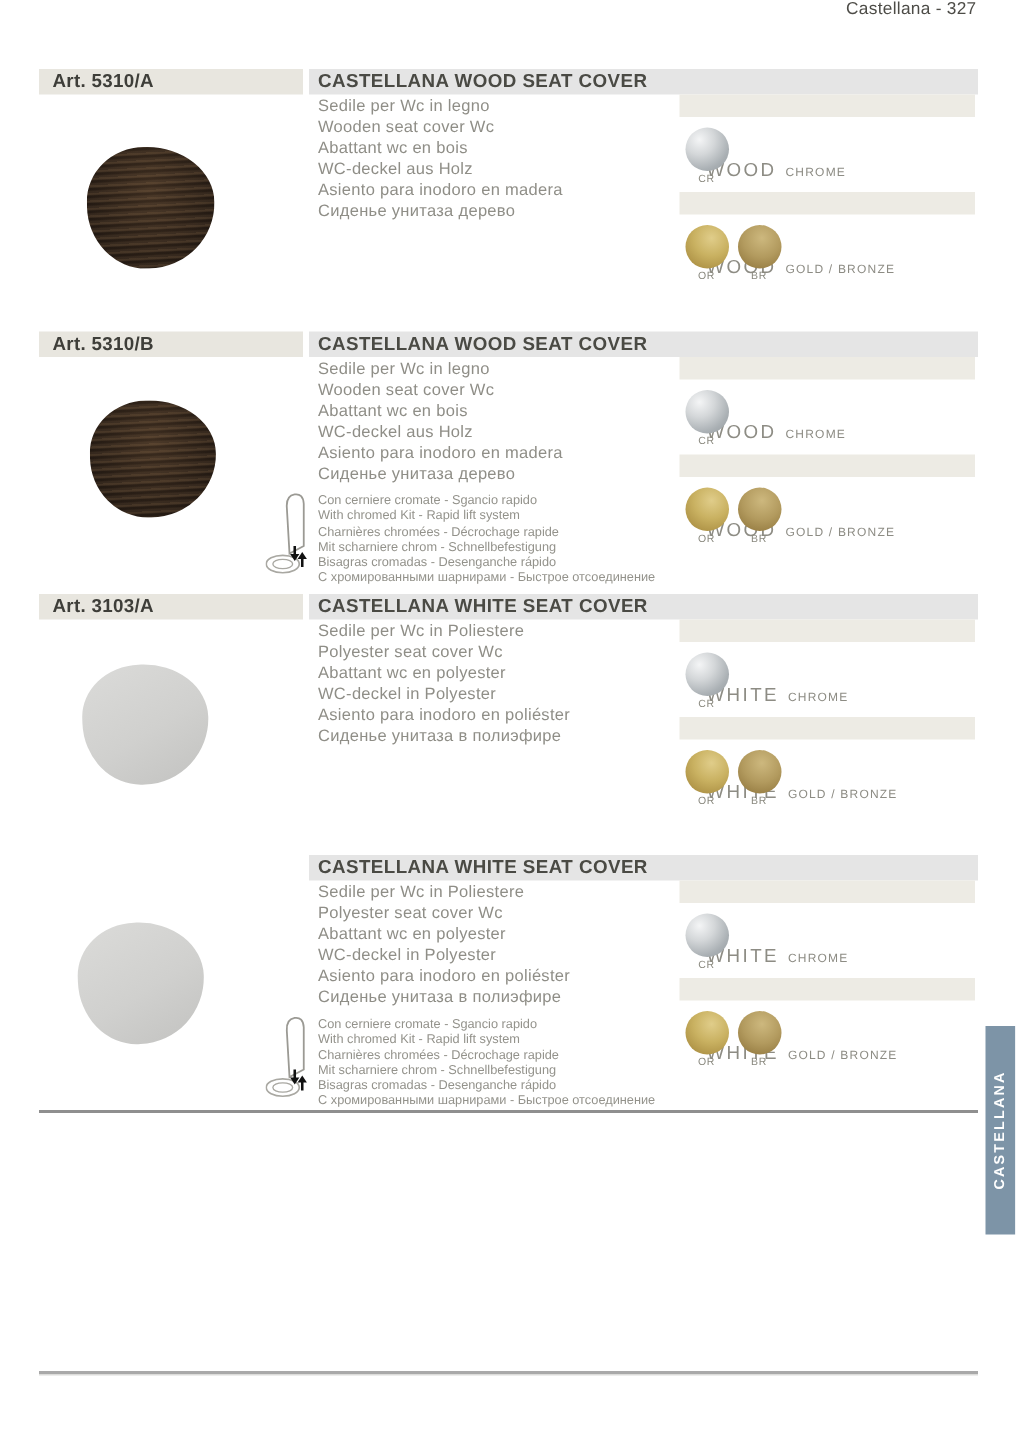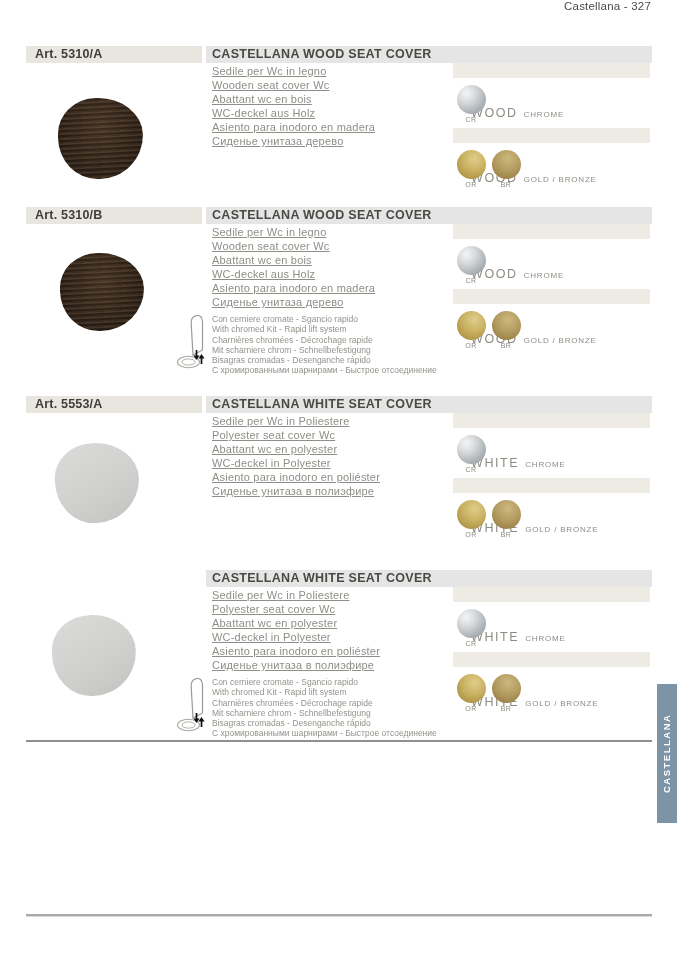--- a/index.html
+++ b/index.html
@@ -17,21 +17,21 @@
     background:#e8e6df; color:#3e3e39; font-size:12.5px; font-weight:700;
     line-height:17px; padding-left:9px; letter-spacing:0.2px;
   }
   .title-bar {
     position:absolute; left:206px; top:0; width:440px; height:17px;
     background:#e5e5e5; color:#4a4a44; font-size:12.5px; font-weight:700;
     line-height:17px; padding-left:6px; letter-spacing:0.3px;
   }
   .desc {
     position:absolute; left:212px; top:18px;
-    font-size:11px; line-height:14px; color:#8f8e87; letter-spacing:0.2px;text-decoration:underline;
+    font-size:11px; line-height:14px; color:#8f8e87; letter-spacing:0.2px;
   }
   .notes {
     position:absolute; left:212px; top:107px;
     font-size:8.5px; line-height:10.3px; color:#93928b;
   }
   .lift-icon { position:absolute; left:177px; top:106px; }
   .swatches { position:absolute; left:453px; top:17px; width:197px; }
   .finish-bar {
     height:15px; background:#edebe4; padding-left:18px; margin-bottom:7px;
     display:flex; align-items:baseline; gap:6px; line-height:15px;
@@ -110,21 +110,21 @@
           <span class="slabel">OR</span>
         </div>
         <div class="swatch">
           <span class="circle bronze"></span>
           <span class="slabel">BR</span>
         </div>
       </div>
     </div>
   </section>
 
-  <section class="product" style="top:207px">
+  <section class="product" style="top:221px">
     <div class="art-bar">Art. 5310/B</div>
     <div class="title-bar">CASTELLANA WOOD SEAT COVER</div>
     <div class="seat seat-wood s2"></div>
     <div class="desc">
       <div>Sedile per Wc in legno</div>
       <div>Wooden seat cover Wc</div>
       <div>Abattant wc en bois</div>
       <div>WC-deckel aus Holz</div>
       <div>Asiento para inodoro en madera</div>
       <div>Сиденье унитаза дерево</div>
@@ -168,21 +168,21 @@
         </div>
         <div class="swatch">
           <span class="circle bronze"></span>
           <span class="slabel">BR</span>
         </div>
       </div>
     </div>
   </section>
 
   <section class="product" style="top:396px">
-    <div class="art-bar">Art. 5553/A</div>
+    <div class="art-bar">Art. 3103/A</div>
     <div class="title-bar">CASTELLANA WHITE SEAT COVER</div>
     <div class="seat seat-white s3"></div>
     <div class="desc">
       <div>Sedile per Wc in Poliestere</div>
       <div>Polyester seat cover Wc</div>
       <div>Abattant wc en polyester</div>
       <div>WC-deckel in Polyester</div>
       <div>Asiento para inodoro en poliéster</div>
       <div>Сиденье унитаза в полиэфире</div>
     </div>

